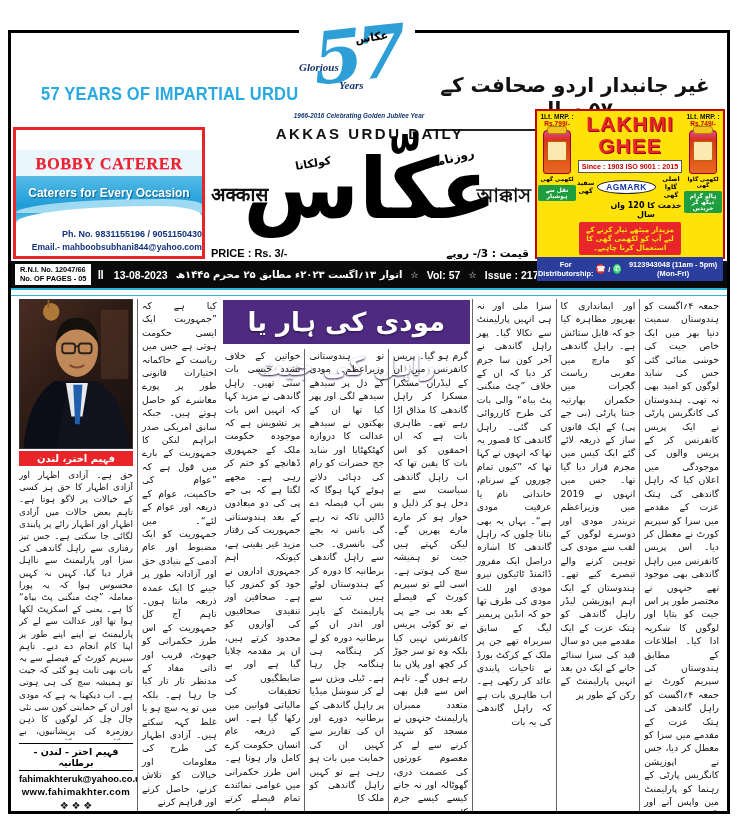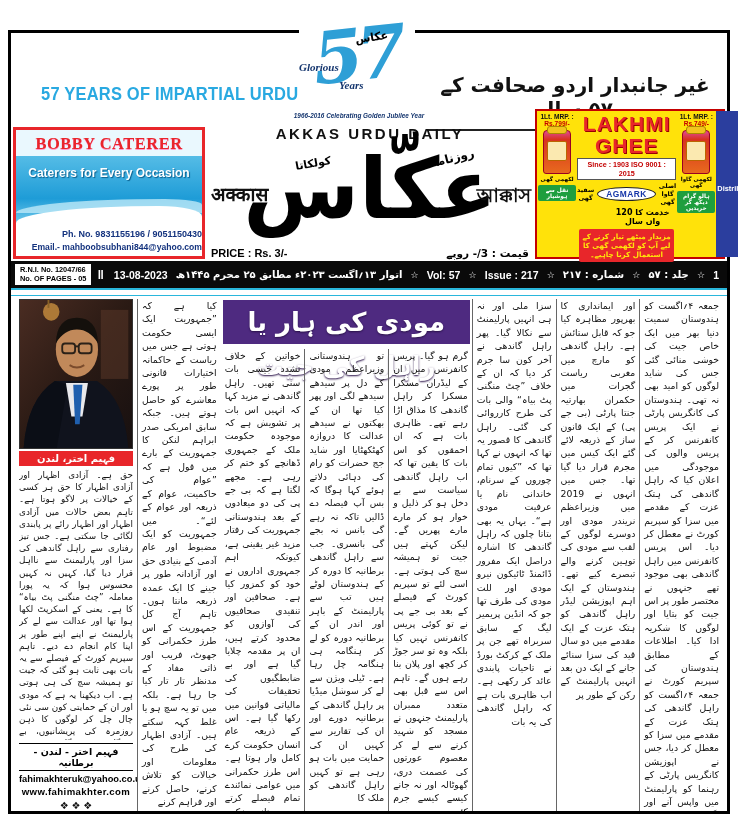--- a/index.html
+++ b/index.html
@@ -23,21 +23,21 @@
   .logo57 .jubilee { position:absolute; bottom:0; left:-10px; width:140px; font-size:6.4px; font-style:italic;
     font-weight:bold; color:#14356E; text-align:center; white-space:nowrap; }
   .tagline-ur { position:absolute; right:4px; top:40px; width:296px; text-align:center; direction:rtl;
     font-family:"DejaVu Sans", sans-serif; font-size:20px; font-weight:bold; color:#111;
     border-bottom:2px solid #222; padding-bottom:8px; }
 
   
   .mast-row { display:flex; height:138px; position:relative; }
 
   .ad-bobby { width:186px; margin:4px 2px 2px 2px; border:3px solid #E8262A; display:flex; flex-direction:column; overflow:hidden; }
-  .bobby-top { background:#EAF8FE; text-align:center; padding:4px 0 2px; }
+  .bobby-top { background:#EAF8FE; text-align:center; padding:4px 0 2px;margin-top:20px; }
   .bobby-title { color:#E8262A; font-weight:bold; font-size:16.5px; letter-spacing:.5px;
     text-shadow:0 1px 0 #f9c; font-family:"Liberation Serif", serif; }
   .bobby-mid { position:relative; flex:1; background:linear-gradient(180deg,#55BCE6 0%,#1E9CD7 60%,#7FD0EE 100%); }
   .bobby-sub { color:#fff; font-weight:bold; font-size:12px; text-align:center; margin-top:10px;
     text-shadow:1px 1px 1px #0a5e8c; }
   .bobby-wave { position:absolute; bottom:-1px; left:0; right:0; height:22px; background:#fff;
     border-radius:100% 30% 0 0 / 100% 60% 0 0; }
   .bobby-wave2 { position:absolute; bottom:14px; left:0; right:0; height:14px; background:#BDE8F8;
     border-radius:80% 20% 0 0 / 100% 40% 0 0; opacity:.8; }
   .bobby-bottom { background:#fff; text-align:right; padding:2px 0 4px; }
@@ -55,21 +55,21 @@
     font-size:11px; font-weight:bold; transform:rotate(-10deg); }
   .mast-hindi { position:absolute; left:4px; top:58px; font-size:19px; font-weight:bold; color:#111;
     font-family:Liberation Sans, sans-serif; }
   .mast-bengali { position:absolute; right:2px; top:58px; font-size:19px; font-weight:bold; color:#111;
     font-family:"DejaVu Sans", sans-serif; }
   .mast-price-en { position:absolute; left:4px; bottom:2px; font-size:11px; font-weight:bold; }
   .mast-price-ur { position:absolute; right:4px; bottom:2px; direction:rtl; font-family:"DejaVu Sans", sans-serif;
     font-size:10.5px; font-weight:bold; }
 
   .ad-lakhmi { width:186px; margin:-14px 2px 2px 2px; border:2px solid #C40000; background:#FFE20A;
-    position:relative; z-index:4; display:flex; flex-direction:row; font-family:"Liberation Sans", sans-serif; }
+    position:relative; z-index:4; display:flex; flex-direction:column; font-family:"Liberation Sans", sans-serif; }
   .lakhmi-main { flex:1; display:flex; }
   .lakhmi-side { width:40px; display:flex; flex-direction:column; align-items:center; padding-top:2px; }
   .lakhmi-mrp { font-size:6.6px; font-weight:bold; color:#111; text-align:center; line-height:7.4px; }
   .lakhmi-mrp .rs { color:#C40000; }
   .jar { width:26px; height:42px; margin-top:2px; position:relative; background:linear-gradient(180deg,#E0489A 0%,#D8331F 20%,#E86A1E 100%);
     border-radius:4px 4px 3px 3px; border:1px solid #902; }
   .jar:before { content:""; position:absolute; top:-5px; left:3px; right:3px; height:6px; background:#F2C41E;
     border-radius:3px; border:1px solid #a80; }
   .jar .label { position:absolute; top:10px; left:3px; right:3px; height:18px; background:#FBE9B0;
     border:1px solid #b60; border-radius:2px; }

